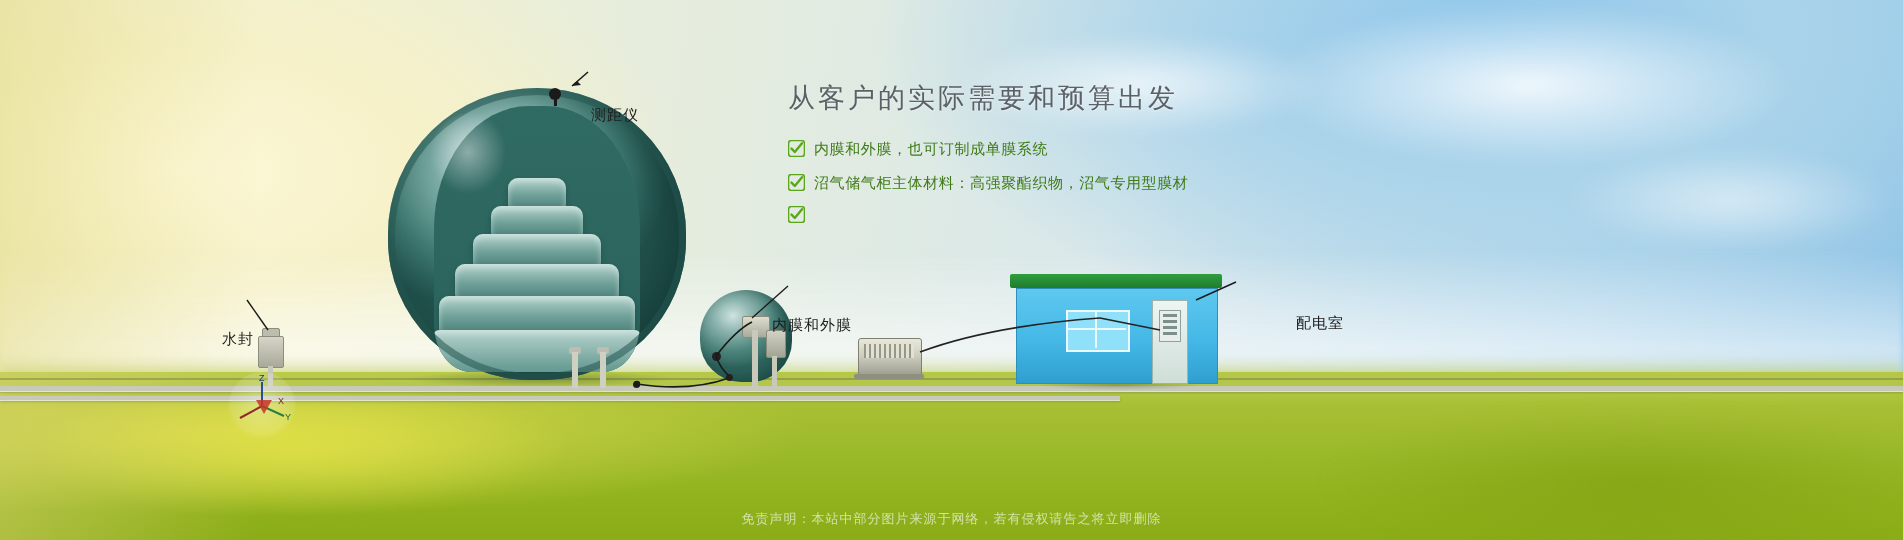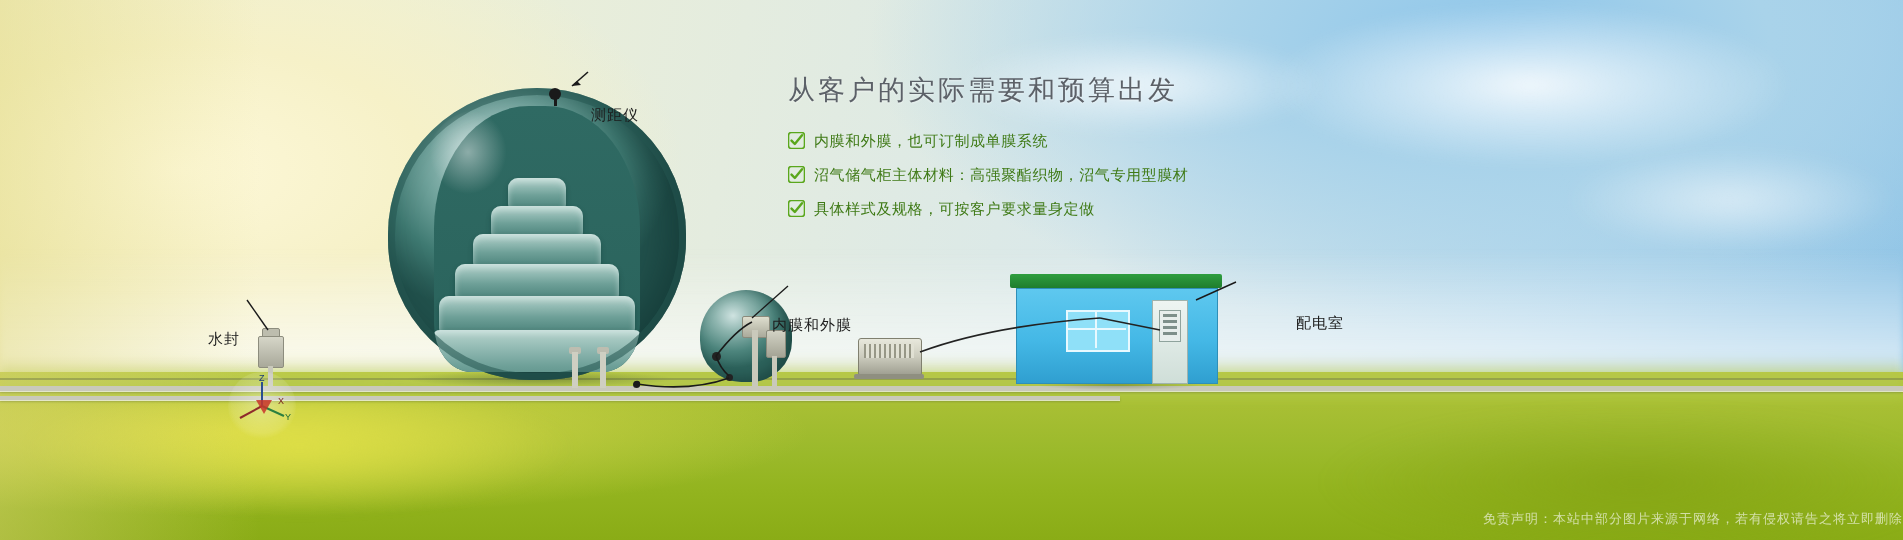--- a/index.html
+++ b/index.html
@@ -167,45 +167,45 @@
   
   svg.wires{position:absolute;left:0;top:0;width:1903px;height:540px;pointer-events:none;}
 
   
   .gizmo{position:absolute;left:228px;top:372px;width:68px;height:68px;border-radius:50%;
     background:radial-gradient(circle at 50% 45%, rgba(255,255,255,.35) 0%, rgba(255,255,255,.12) 60%, rgba(255,255,255,0) 72%);}
 
   
   .label{position:absolute;color:#1c1c1c;font-size:15px;letter-spacing:1px;white-space:nowrap;margin-top:48px;}
   .lbl-rf{left:591px;top:58px;}
-  .lbl-ws{left:208px;top:282px;font-family:Liberation Mono, monospace;}
+  .lbl-ws{left:222px;top:282px;font-family:Liberation Mono, monospace;}
   .lbl-ps{left:772px;top:268px;}
   .lbl-pd{left:1296px;top:266px;}
 
   
-  .copy{position:absolute;left:788px;top:74px;width:520px;}
+  .copy{position:absolute;left:788px;top:82px;width:520px;}
   .copy .sub{
     font-size:27px;color:#5c6168;letter-spacing:3px;line-height:1.25;
     font-weight:400;text-shadow:0 1px 2px rgba(255,255,255,.5);
   }
   .copy .head{
     margin-top:7px;font-size:38px;font-weight:bold;color:#16181a;letter-spacing:1px;line-height:1.2;
     text-shadow:0 1px 2px rgba(255,255,255,.45);
   }
   .bullets{margin-top:22px;}
   .bul{display:flex;align-items:center;margin-bottom:13px;}
   .tick{
     width:17px;height:17px;margin-right:9px;flex:0 0 17px;position:relative;
   }
   .tick svg{display:block;}
   .bul span.txt{font-size:15px;color:#3f7a16;letter-spacing:.6px;line-height:1.4;}
 
   
   .disclaimer{
-    position:absolute;left:0;top:510px;width:1903px;text-align:right;
+    position:absolute;left:0;top:510px;width:1903px;text-align:center;
     font-size:13px;color:rgba(255,255,255,.62);letter-spacing:1px;
   }
 </style>
 </head>
 <body>
 
 <div class="banner">
 
   <div class="sky"></div>
   <div class="cloudA"></div>
@@ -342,21 +342,20 @@
         <span class="txt">沼气储气柜主体材料：高强聚酯织物，沼气专用型膜材</span>
       </div>
 
       <div class="bul">
         <span class="tick">
           <svg width="17" height="17" viewBox="0 0 17 17">
             <rect x="0.5" y="0.5" width="16" height="16" rx="3" fill="none" stroke="#5aa71c" stroke-width="1.6"></rect>
             <path d="M3.5 8.6 L6.8 12 L14 3.2" fill="none" stroke="#5aa71c" stroke-width="2.4" stroke-linecap="round" stroke-linejoin="round"></path>
           </svg>
         </span>
-        <span class="txt">具体样式及规格，可按客户要求量身定做</span>
       </div>
 
     </div>
   </div>
 
   <div class="disclaimer">免责声明：本站中部分图片来源于网络，若有侵权请告之将立即删除</div>
 
 </div>
 
 </body></html>

